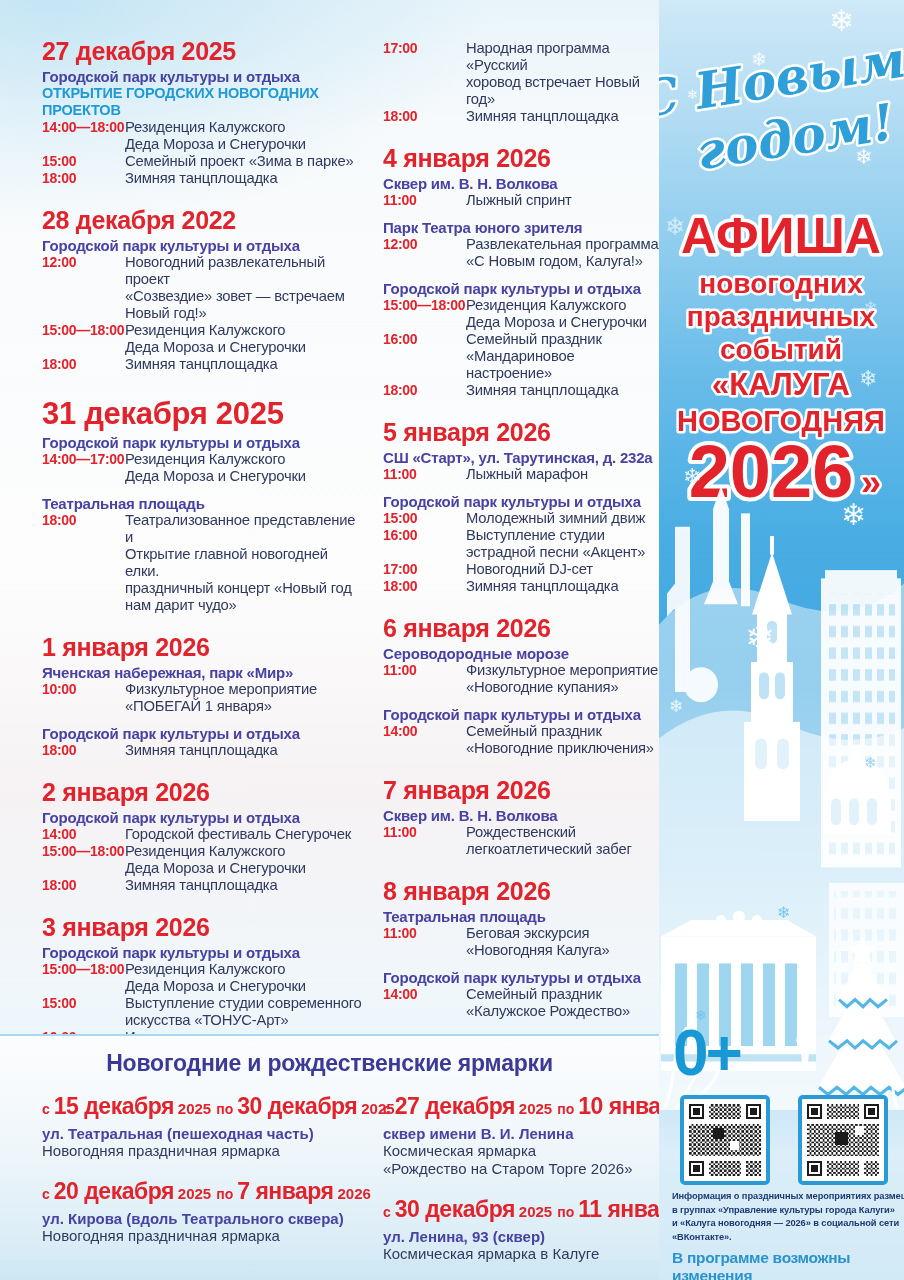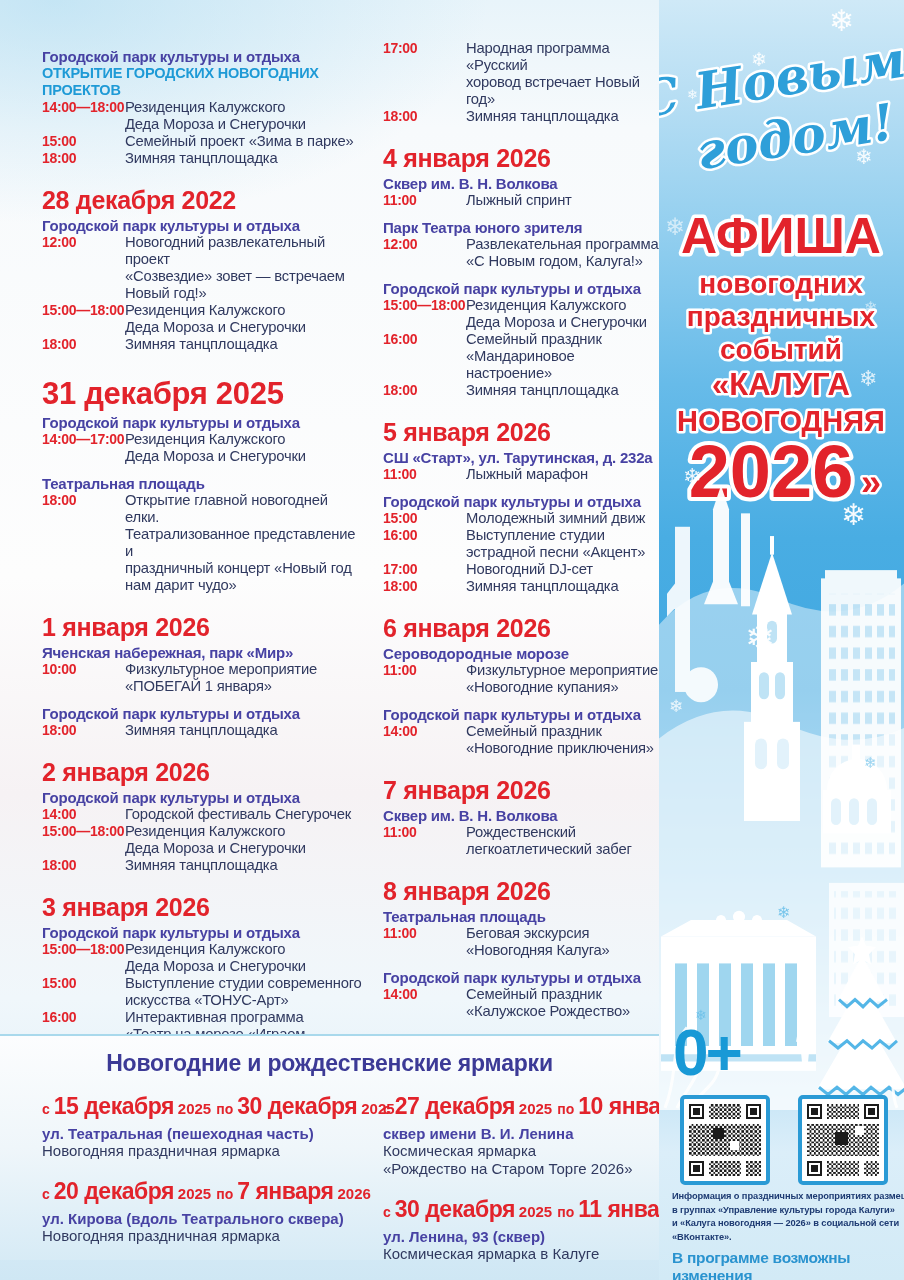--- a/index.html
+++ b/index.html
@@ -53,20 +53,21 @@
         font-size:9.3px;line-height:13.5px;letter-spacing:-.1px;z-index:3;}
   .info .iline{white-space:nowrap;}
   .note{position:absolute;left:13px;top:1249px;color:#2a93cf;font-weight:bold;font-size:15.5px;letter-spacing:-.3px;z-index:3;}
 </style>
 </head>
 <body>
 
 <div class="page">
 
   <div class="col" id="col-left">
+      <div class="date">27 декабря 2025</div>
       <div class="section">
         <div class="venue">Городской парк культуры и отдыха</div>
         <div class="special">ОТКРЫТИЕ ГОРОДСКИХ НОВОГОДНИХ ПРОЕКТОВ</div>
         <div class="row">
           <span class="time">14:00—18:00</span>
           <div class="event">
             <div class="line">Резиденция Калужского</div>
             <div class="line">Деда Мороза и Снегурочки</div>
           </div>
         </div>
@@ -117,22 +118,22 @@
             <div class="line">Резиденция Калужского</div>
             <div class="line">Деда Мороза и Снегурочки</div>
           </div>
         </div>
       </div>
       <div class="section">
         <div class="venue">Театральная площадь</div>
         <div class="row">
           <span class="time">18:00</span>
           <div class="event">
+            <div class="line">Театрализованное представление и</div>
             <div class="line">Открытие главной новогодней елки.</div>
-            <div class="line">Театрализованное представление и</div>
             <div class="line">праздничный концерт «Новый год</div>
             <div class="line">нам дарит чудо»</div>
           </div>
         </div>
       </div>
       <div class="date">1 января 2026</div>
       <div class="section">
         <div class="venue">Яченская набережная, парк «Мир»</div>
         <div class="row">
           <span class="time">10:00</span>

